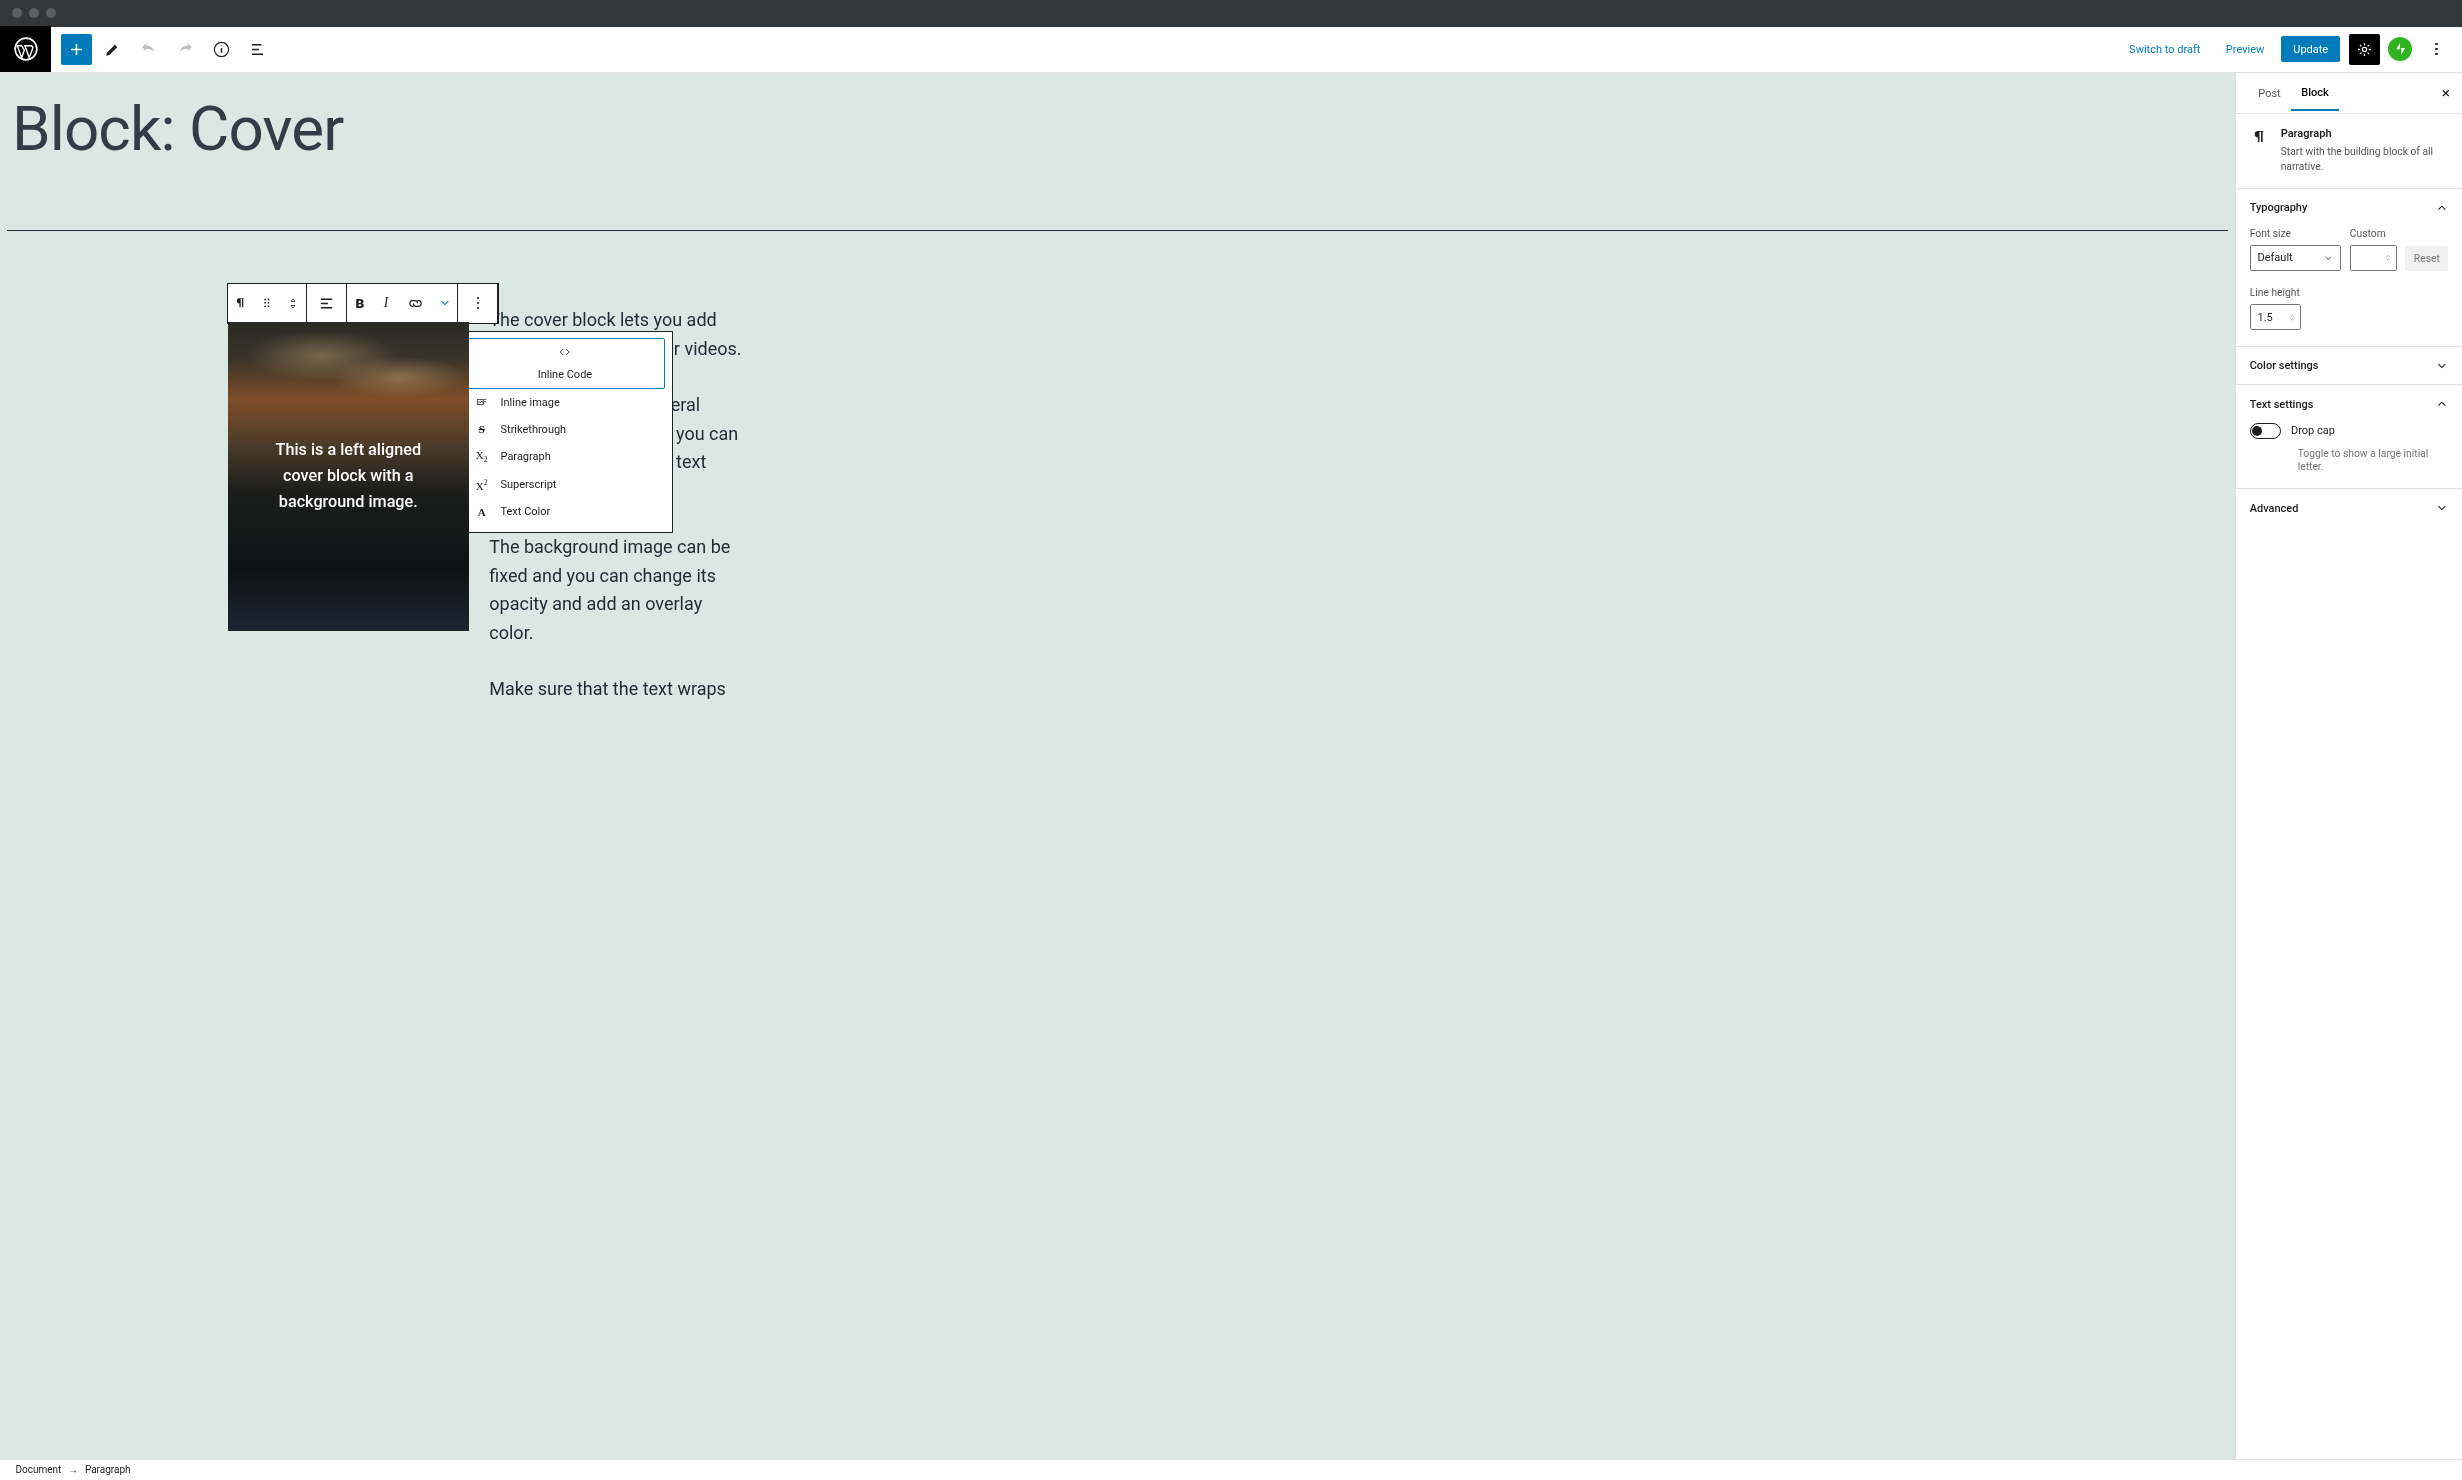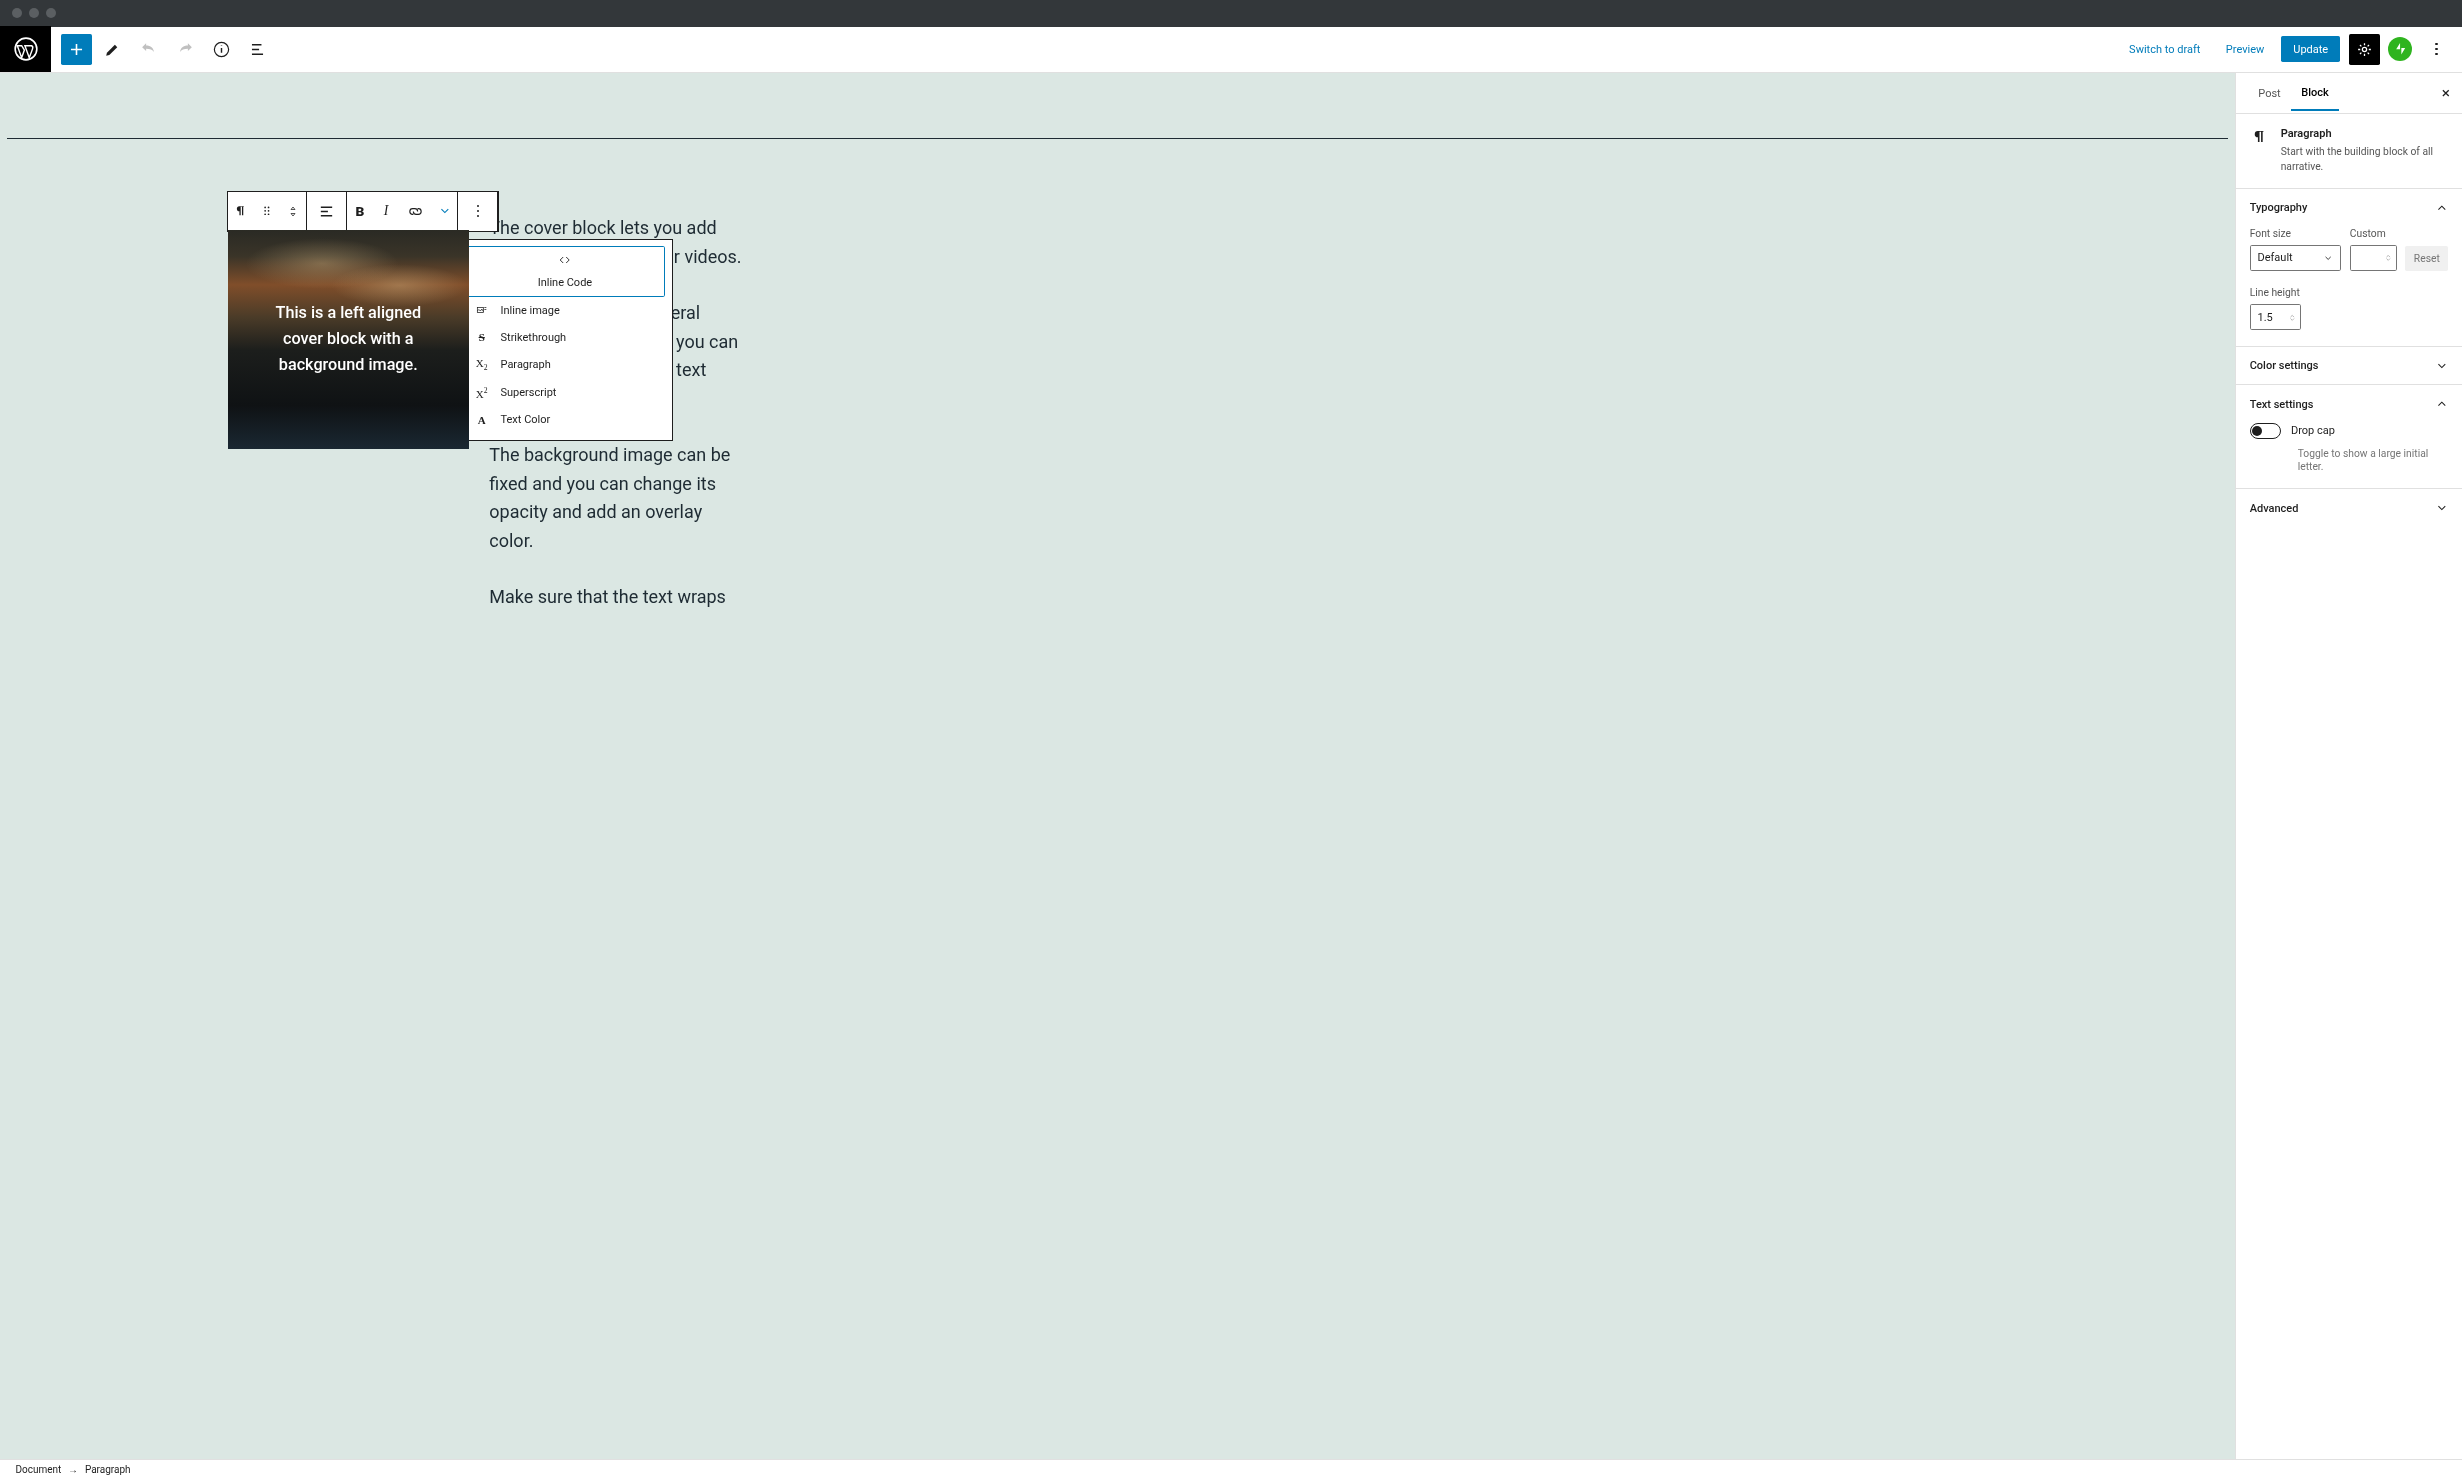--- a/index.html
+++ b/index.html
@@ -36,21 +36,21 @@
 
 .page-title { font-size: 62px; font-weight: 400; color:#333d47; padding: 19px 0 0 12px; letter-spacing:-0.9px; }
 .hr-line { border:0; border-top:1.7px solid #1e2b33; margin: 65px 6.8px 0 6.8px; }
 
 .content-grid { display:flex; padding: 0 6.8px; margin-top: 91px; gap: 20.5px; align-items:flex-start; }
 .cover-col { width: 241px; flex-shrink:0; position:relative; margin-left: 221px; }
 .text-col { flex:1; color:#1e2b33; font-size: 18px; line-height:1.6; padding-top: -15.4px; margin-top:-15.4px;}
 .text-col p { margin-bottom: 27px; max-width: 256px; }
 
 
-.cover-block { width:100%; height:219px; background: linear-gradient(180deg,#2a2a24 0%,#3a3428 12%,#804e2a 25%,#4a3b28 40%,#1c1e1c 55%,#0f1214 80%,#1a2832 100%); position:relative; display:flex; align-items:center; justify-content:center; color:#fff; text-align:center;}
+.cover-block { width:100%; height:309px; background: linear-gradient(180deg,#2a2a24 0%,#3a3428 12%,#804e2a 25%,#4a3b28 40%,#1c1e1c 55%,#0f1214 80%,#1a2832 100%); position:relative; display:flex; align-items:center; justify-content:center; color:#fff; text-align:center;}
 .cover-text { font-size:16.2px; line-height:1.6; font-weight:500; padding: 0 26px; }
 .sky { position:absolute; inset:0; overflow:hidden; }
 .cloud { position:absolute; background: radial-gradient(ellipse at center, rgba(210,180,130,0.4) 0%, transparent 70%); }
 
 
 .block-toolbar { position:absolute; top:-39px; left:-0.9px; display:flex; background:#fff; border:0.9px solid #1e1e1e; height:41px; }
 .tb-group { display:flex; align-items:center; border-right:0.9px solid #1e1e1e; }
 .tb-group:last-child { border-right:none; }
 .tb-btn { width:32.5px; height:39px; display:flex; align-items:center; justify-content:center; }
 .tb-btn.narrow { width:26px; }
@@ -159,20 +159,21 @@
             <span></span>
             <span></span>
           </div>
     </div>
   </div>
 </div>
 
 <div class="main-wrap">
 
 <div class="canvas">
+  <h1 class="page-title">Block: Cover</h1>
   <hr class="hr-line">
 
   <div class="content-grid">
     <div class="cover-col">
 
       <div class="block-toolbar">
         <div class="tb-group">
           <div class="tb-btn narrow">
                   <svg width="15.4" height="15.4" viewBox="0 0 24 24">
                     <path d="M10 5a4 4 0 000 8v6h2V6h2v13h2V6h1V5h-7z" fill="#1e1e1e"></path>

